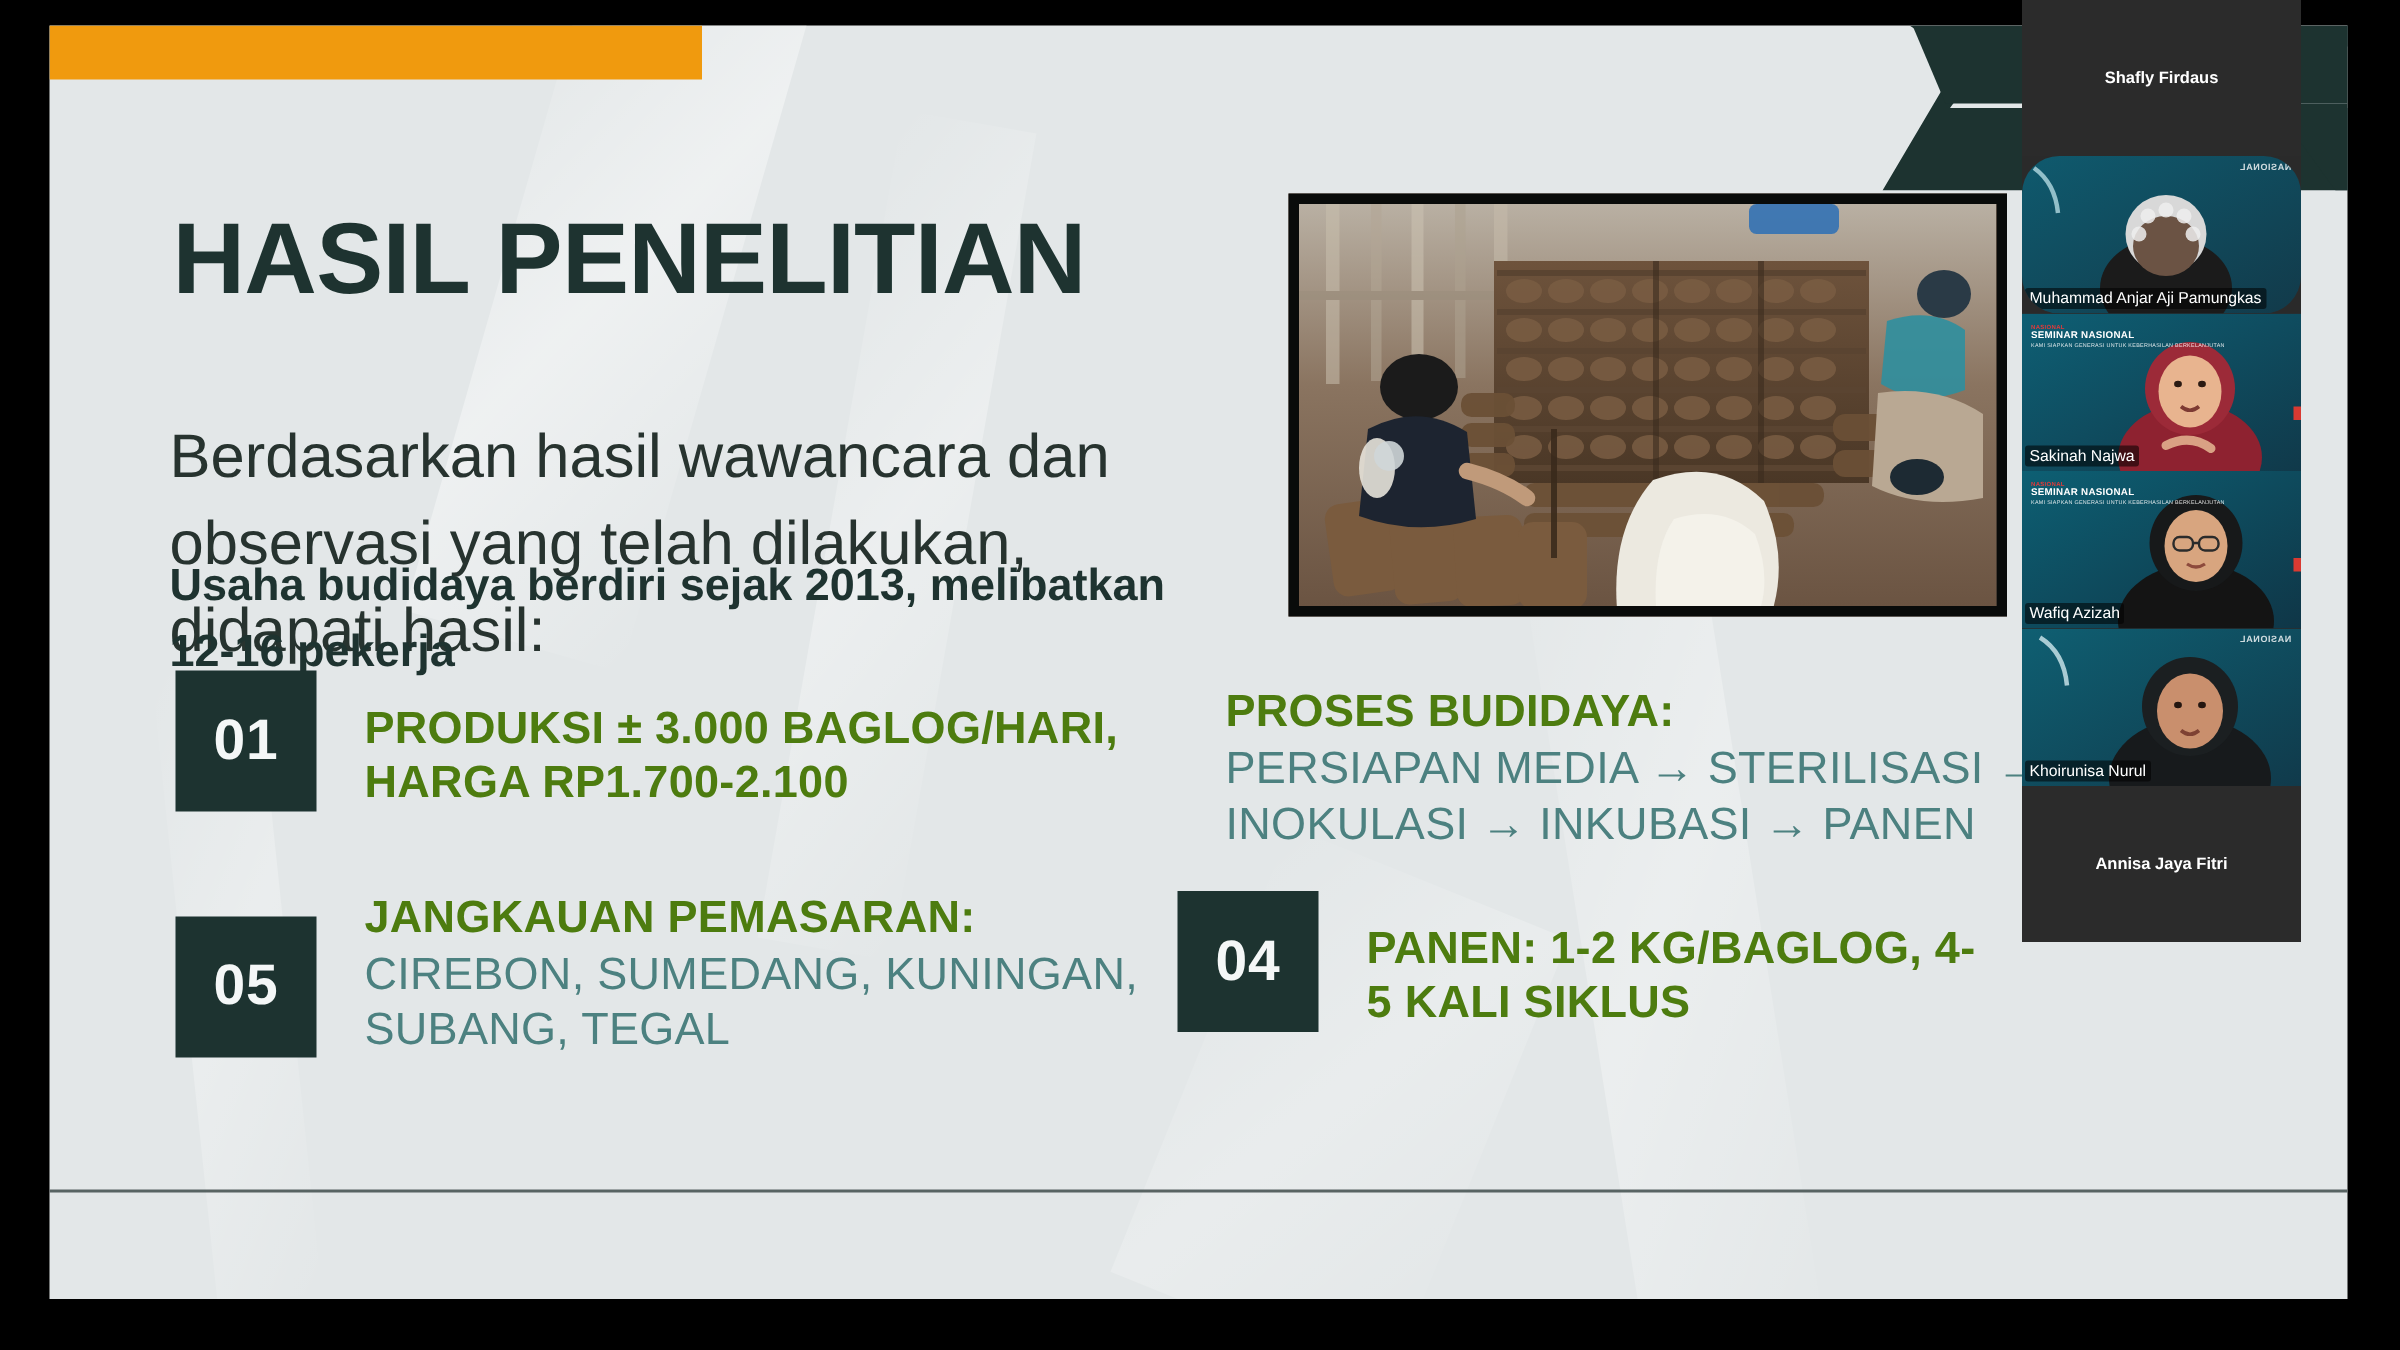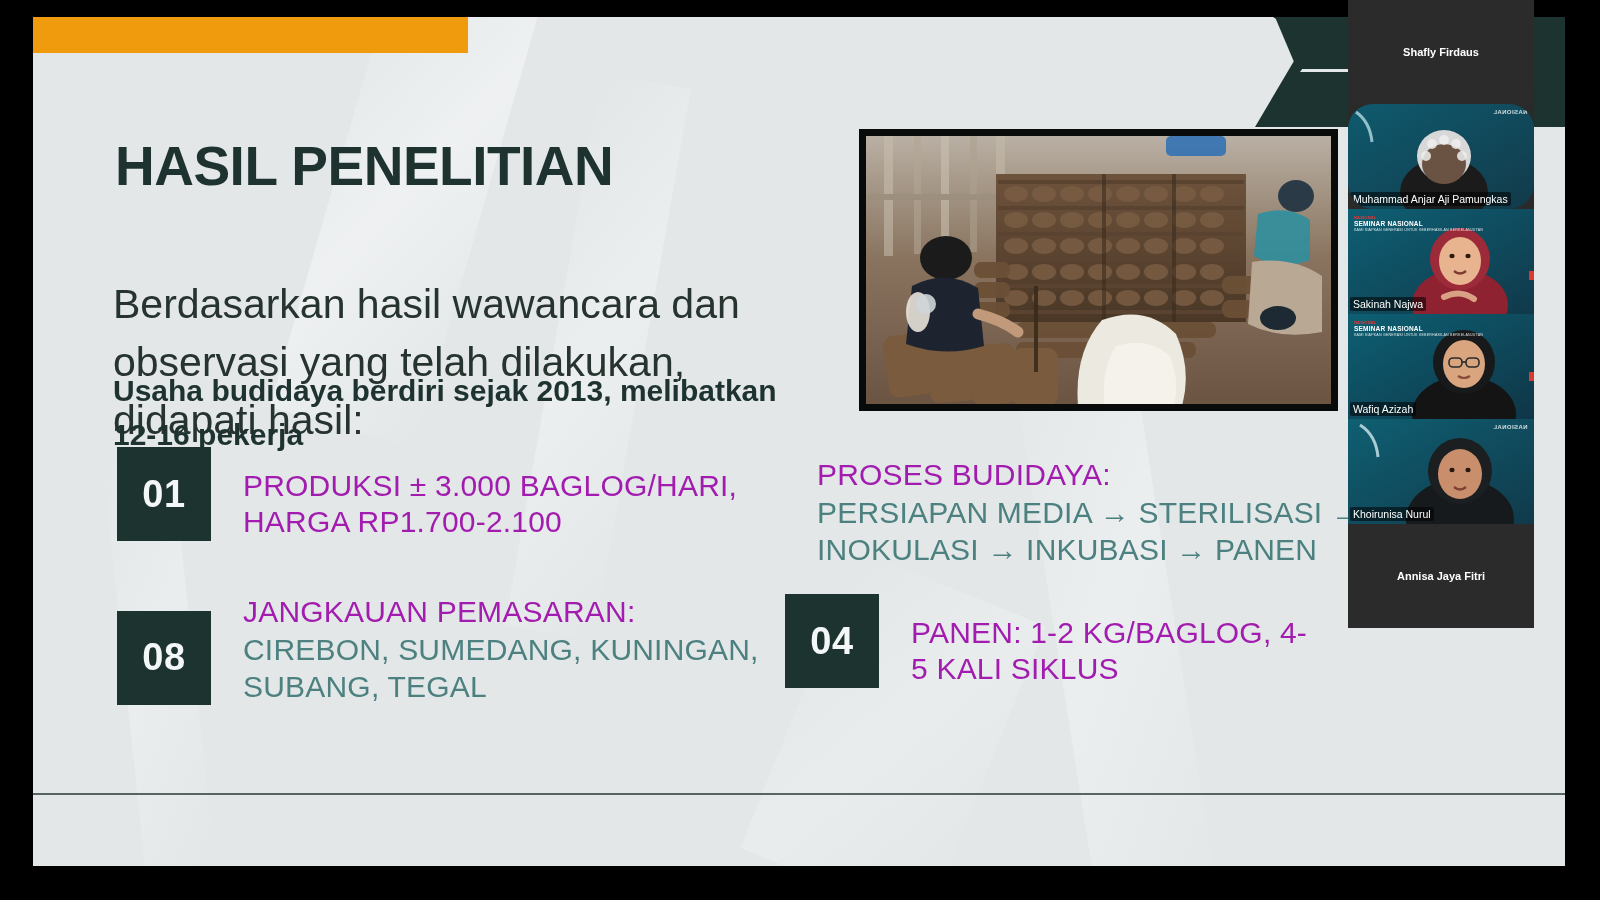--- a/index.html
+++ b/index.html
@@ -69,21 +69,21 @@
     height: 2px;
     background: #3f4c4b;
     opacity: .85;
   }
 
   
   #title {
     position: absolute;
     left: 82px;
     top: 122px;
-    font-size: 55px;
+    font-size: 67px;
     font-weight: 700;
     letter-spacing: -0.5px;
     color: #1e3330;
     line-height: 1;
     white-space: nowrap;
   }
 
   #subtitle {
     position: absolute;
     left: 80px;
@@ -126,22 +126,22 @@
     letter-spacing: 0.5px;
   }
 
   .item-body {
     margin-left: 32px;
     padding-top: 7px;
   }
 
   .item-head {
     font-size: 30px;
-    font-weight: 400;
-    color: #a21caf;
+    font-weight: 700;
+    color: #4d7c0f;
     line-height: 1.22;
     letter-spacing: 0.2px;
     white-space: pre-line;
   }
 
   .item-sub {
     font-size: 30px;
     font-weight: 400;
     color: #4c8180;
     line-height: 1.24;
@@ -405,21 +405,21 @@
 
     <div class="item" id="item-01">
       <div class="badge">01</div>
       <div class="item-body">
         <div class="item-head">PRODUKSI ± 3.000 BAGLOG/HARI,
 HARGA RP1.700-2.100</div>
       </div>
     </div>
 
     <div class="item" id="item-02">
-      <div class="badge">08</div>
+      <div class="badge">05</div>
       <div class="item-body">
         <div class="item-head">JANGKAUAN PEMASARAN:</div>
         <div class="item-sub">CIREBON, SUMEDANG, KUNINGAN,
 SUBANG, TEGAL</div>
       </div>
     </div>
 
     <div class="item" id="item-03">
       <div class="item-body">
         <div class="item-head">PROSES BUDIDAYA:</div>

